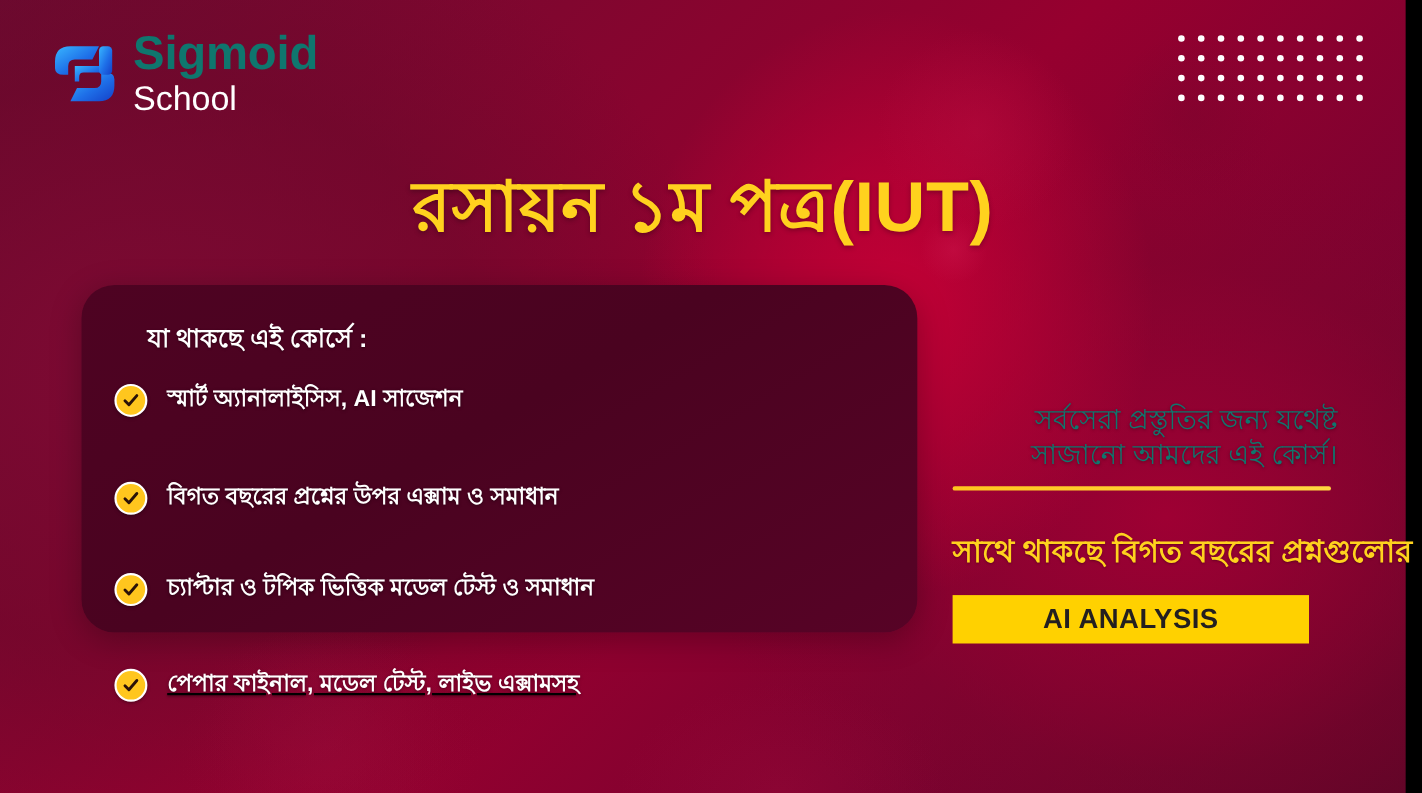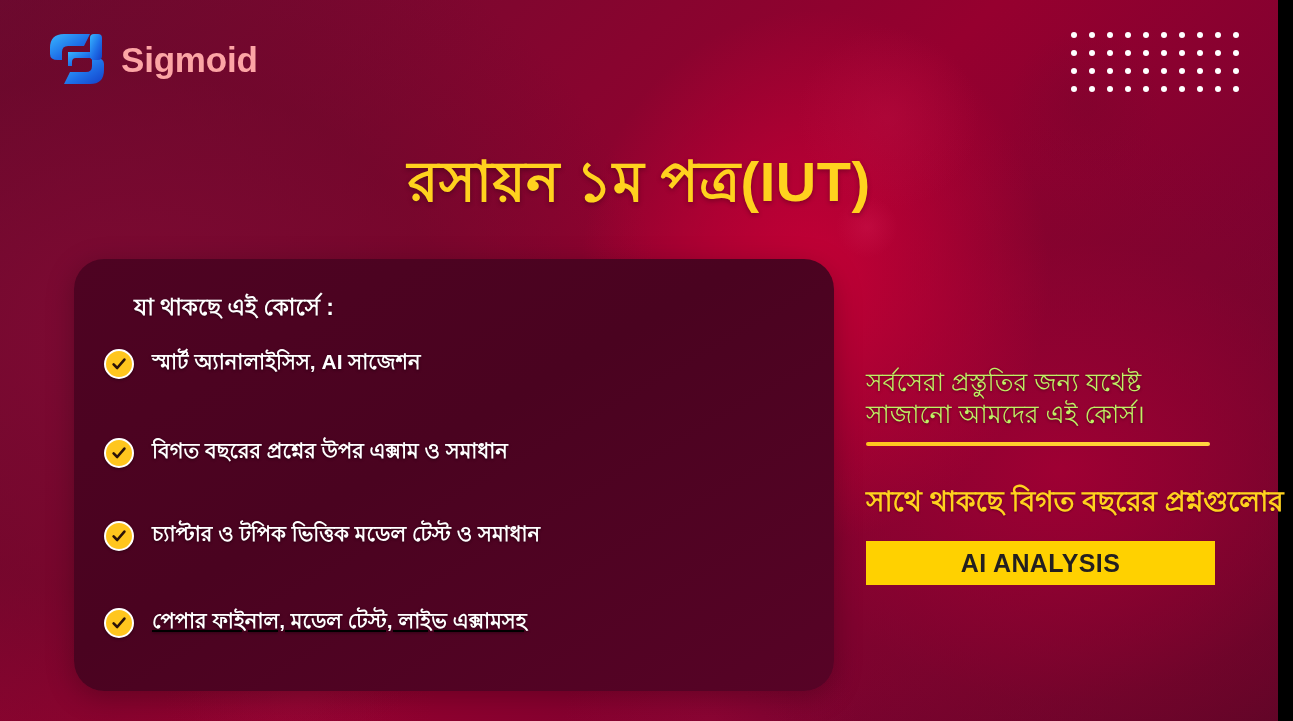--- a/index.html
+++ b/index.html
@@ -45,21 +45,21 @@
     position:absolute; left:1278px; top:0;
     width:15px; height:721px;
     background:#000;
   }
 
   
   #logo { position:absolute; left:46px; top:28px; display:flex; align-items:center; gap:13px; }
   #logo-mark { width:62px; height:62px; flex:none; }
   #logo-text { display:flex; flex-direction:column; line-height:1.0; }
   #logo-line1 {
-    font-size:35px; font-weight:700; color:#fca5a5;
+    font-size:43px; font-weight:700; color:#0f766e;
     letter-spacing:-.2px;
   }
   #logo-line2 {
     font-size:31px; font-weight:400; color:#ffffff;
     letter-spacing:-.1px; margin-top:3px;
   }
 
   
   #dot-grid {
     position:absolute; left:1071px; top:32px;
@@ -69,31 +69,31 @@
   }
   #dot-grid i {
     width:6px; height:6px; border-radius:50%;
     background:#ffffff; display:block;
   }
 
   
   #title {
     position:absolute; left:0; top:139px; width:1278px;
     text-align:center;
-    font-size:56px; font-weight:700;
+    font-size:64px; font-weight:700;
     color:#FFD21E;
     text-shadow:0 2px 5px rgba(0,0,0,.28);
     letter-spacing:.5px;
     white-space:nowrap;
   }
 
   
   #card {
     position:absolute; left:74px; top:259px;
-    width:760px; height:432px;
+    width:760px; height:316px;
     border-radius:30px;
     background:linear-gradient(150deg, #4e0322 0%, #4a0320 45%, #570326 100%);
     box-shadow:0 6px 28px rgba(0,0,0,.25);
     padding:26px 30px 20px 30px;
   }
   #card-heading {
     color:#ffffff; font-size:23px; font-weight:600;
     margin-left:30px; margin-top:4px;
     text-shadow:0 1px 2px rgba(0,0,0,.4);
   }
@@ -118,40 +118,41 @@
   }
   
   #feature-list .feature-row:nth-child(1){ margin-top:4px; margin-bottom:54px; }
   #feature-list .feature-row:nth-child(2){ margin-bottom:24px; }
   #feature-list .feature-row:nth-child(3){ margin-bottom:52px;text-align:center; }
   #feature-list .feature-row:nth-child(4){ margin-bottom:0;text-decoration:underline; }
 
   
   #right-panel { position:absolute; left:866px; top:366px; width:350px; }
   #promo-text {
-    color:#bef264; font-size:25px; font-weight:500;
+    color:#0f766e; font-size:25px; font-weight:500;
     line-height:1.28;
     text-shadow:0 1px 3px rgba(0,0,0,.4);
+    text-align:right;
   }
   #promo-text span { display:block; white-space:nowrap; }
   #gold-rule {
     margin-top:12px;
     width:344px; height:4px;
     background:linear-gradient(90deg,#FFC61E,#FFD740);
     border-radius:2px;
   }
   #promo-sub {
     margin-top:34px;
     color:#FFD21E; font-size:28px; font-weight:700;
     white-space:nowrap;
     text-shadow:0 1px 2px rgba(0,0,0,.3);
   }
   #ai-button {
     margin-top:14px;
-    width:349px; height:44px;
+    width:324px; height:44px;
     background:#FFD100;
     display:flex; align-items:center; justify-content:center;
     color:#231f20; font-size:25px; font-weight:700;
     letter-spacing:.4px;
   }
 </style>
 </head>
 <body>
 
 <div id="stage">
@@ -176,20 +177,21 @@
           </linearGradient>
         </defs>
         <path d="M44 6 H18 Q4 6 4 20 V26 Q4 32 12 32 H16 V24 Q16 18 22 18 H38 Z" fill="url(#lg)"></path>
         <path d="M18 56 H44 Q58 56 58 42 V36 Q58 30 50 30 H46 V38 Q46 44 40 44 H24 Z" fill="url(#lg)"></path>
         <path d="M22 24 H46 V30 H30 Q26 30 26 34 V38 H22 Z" fill="url(#lg)"></path>
         <rect x="44" y="6" width="12" height="26" rx="4" fill="url(#lg)"></rect>
       </svg>
     </span>
     <span id="logo-text">
       <span id="logo-line1">Sigmoid</span>
+      <span id="logo-line2">School</span>
     </span>
   </div>
 
   <div id="dot-grid">
     <i></i>
       <i></i>
       <i></i>
       <i></i>
       <i></i>
       <i></i>

